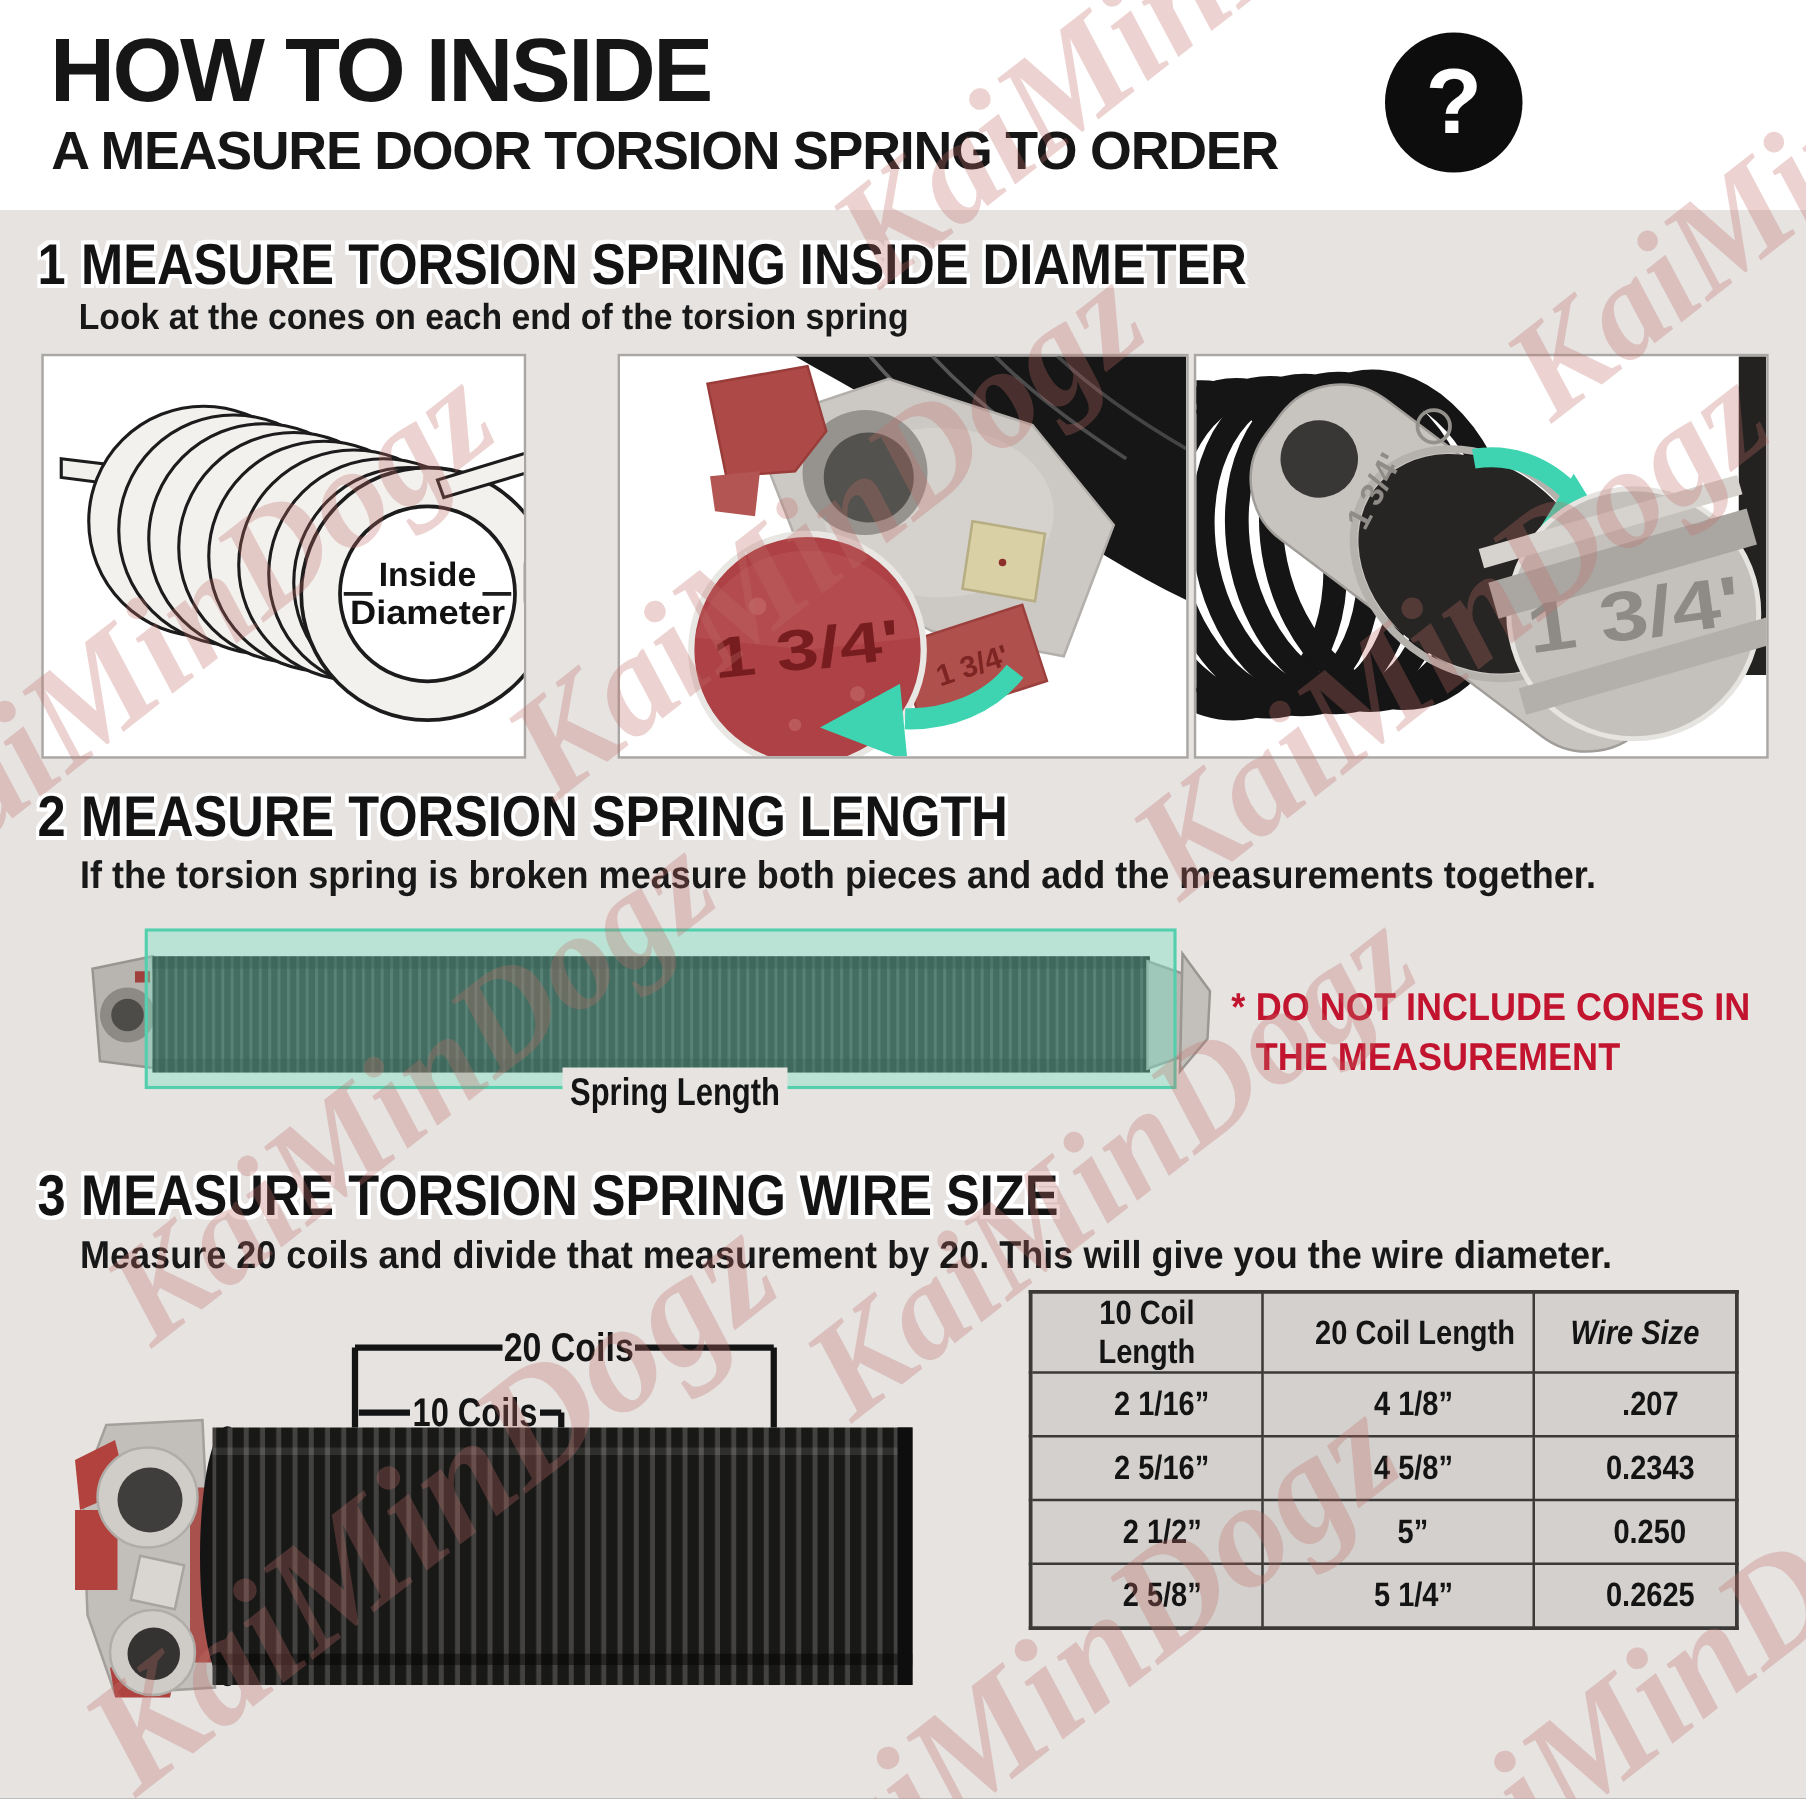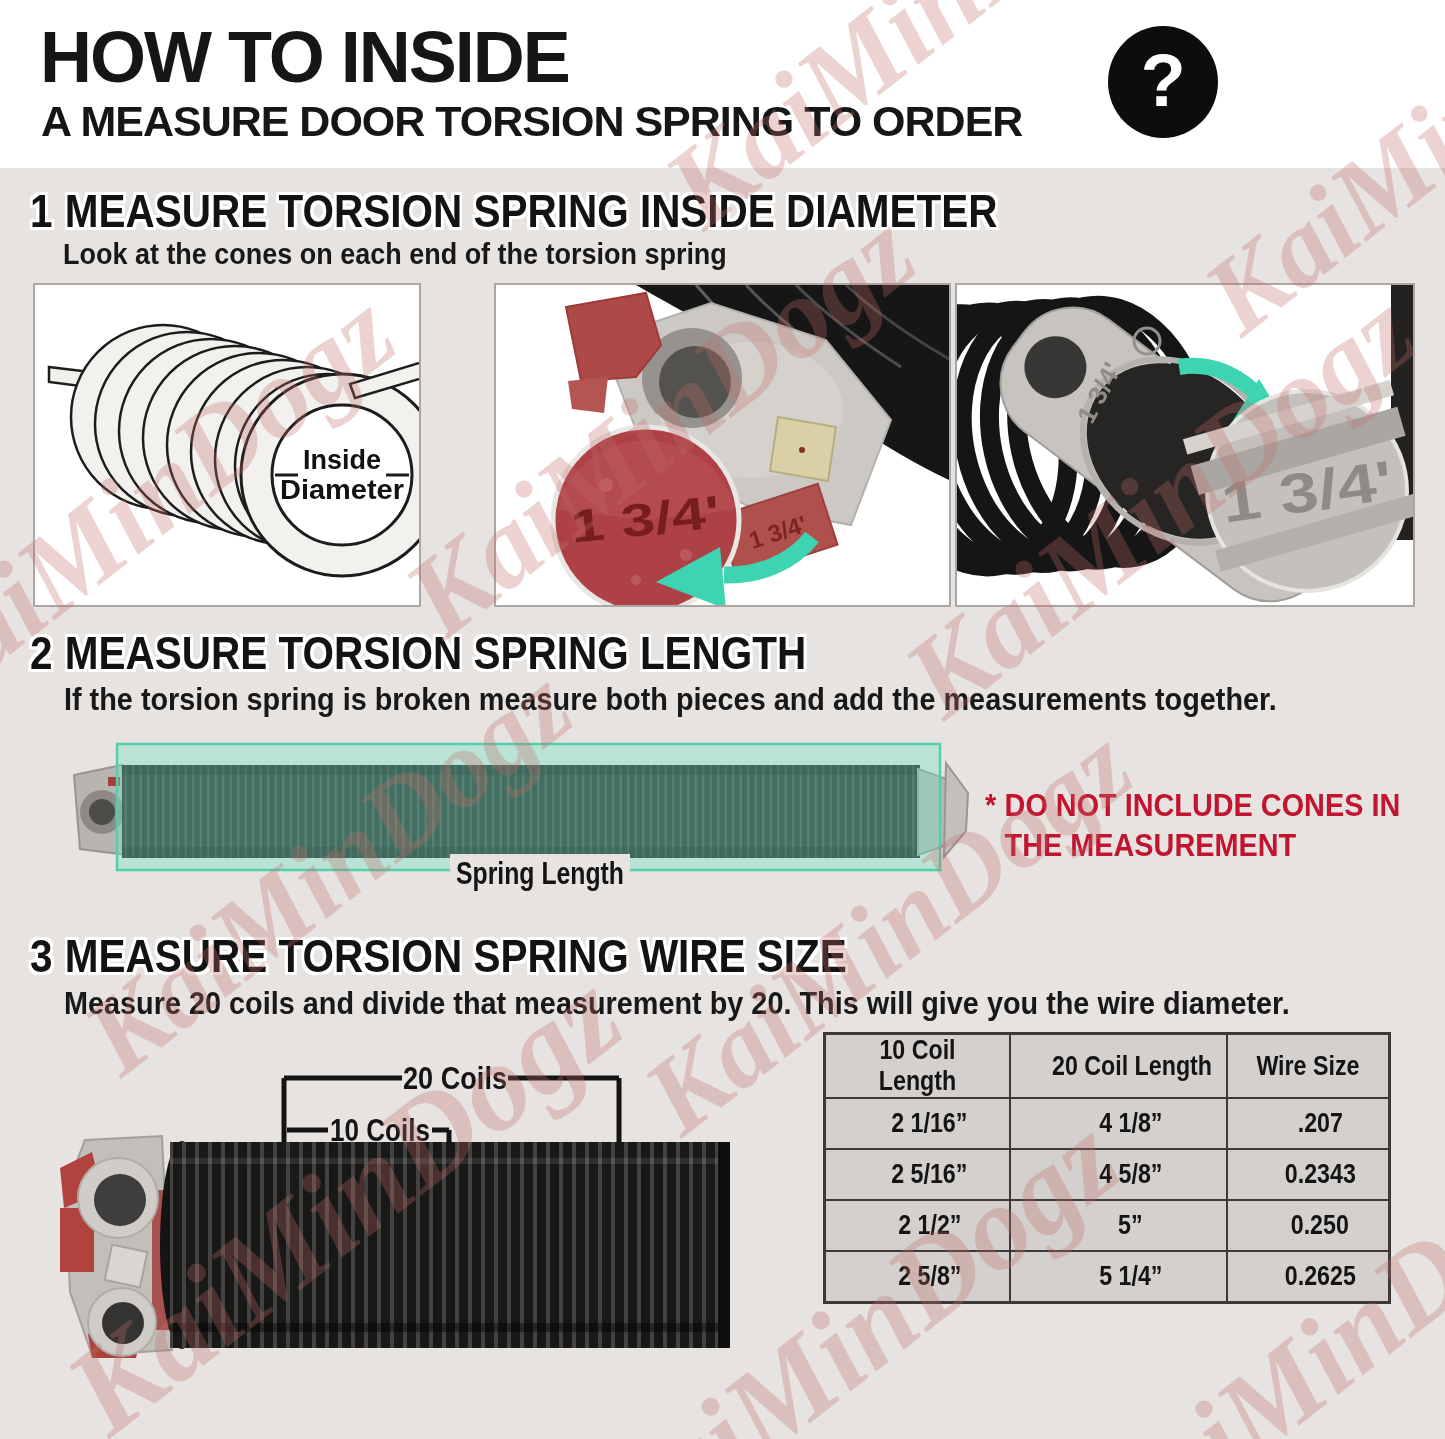--- a/index.html
+++ b/index.html
@@ -229,21 +229,21 @@
       <text x="425" y="49" font-size="32" fill="#141414" text-anchor="middle" textLength="104" lengthAdjust="spacingAndGlyphs">20 Coils</text>
       <text x="350" y="101" font-size="32" fill="#141414" text-anchor="middle" textLength="100" lengthAdjust="spacingAndGlyphs">10 Coils</text>
     </svg>
   </div>
 
   <table class="spec-table">
     <thead>
       <tr>
           <th style="width: 183px; margin-top: 39px;"><span class="cnd">10 Coil Length</span></th>
           <th style="width: 187px; padding-left: 28px;"><span class="cnd">20 Coil Length</span></th>
-          <th style="width: 160px;"><span class="cnd">Wire Size</span></th>
+          <th style="width: 160px; font-style: italic;"><span class="cnd">Wire Size</span></th>
         </tr>
     </thead>
     <tbody>
         <tr>
           <td><span class="cnd">2 1/16”</span></td>
           <td><span class="cnd">4 1/8”</span></td>
           <td><span class="cnd">.207</span></td>
         </tr>
         <tr>
           <td><span class="cnd">2 5/16”</span></td>

